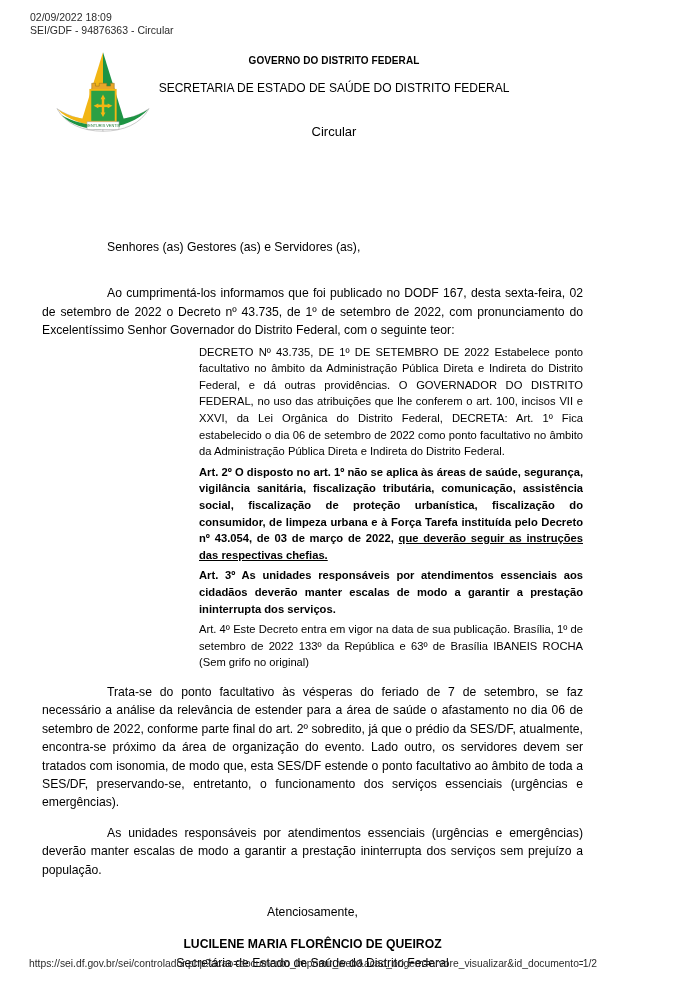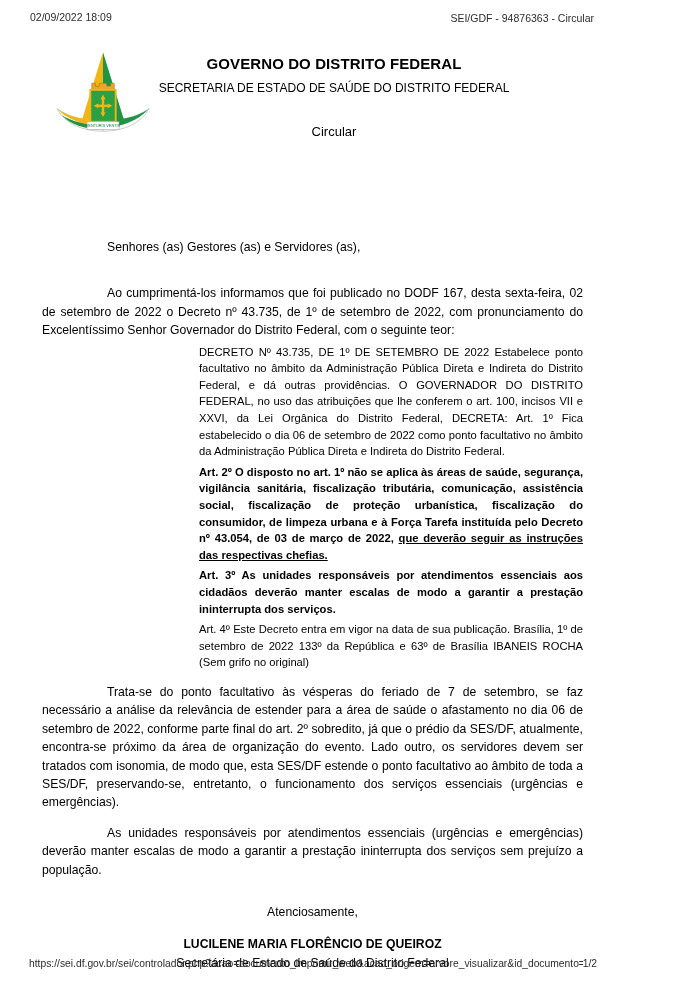--- a/index.html
+++ b/index.html
@@ -4,31 +4,31 @@
 <style>
   * { margin:0; padding:0; box-sizing:border-box; }
   html,body { background:#ffffff; }
   body { font-family:"Liberation Sans", sans-serif; color:#000; }
   .page { position:relative; width:624px; height:984px; background:#fff; overflow:hidden; }
 
   
   .print-header { position:absolute; top:11px; left:30px; right:30px; height:14px;
                   font-size:10.5px; color:#2b2b2b; }
   .ph-datetime { position:absolute; left:0; top:0; }
-  .ph-doc { position:absolute; left:0; right:0; top:1px; text-align:right; }
+  .ph-doc { position:absolute; left:0; right:0; top:13px; text-align:left; }
   .print-footer { position:absolute; top:958px; left:29px; right:27px;
                   display:flex; justify-content:space-between; align-items:flex-start;
                   font-size:10.3px; color:#2b2b2b; }
   .pf-url { max-width:625px; white-space:nowrap; overflow:hidden; }
 
   
   .logo-wrap { position:absolute; left:56px; top:51px; width:94px; height:89px; }
   .logo-wrap svg { width:100%; height:100%; display:block; }
   .letterhead-text { position:absolute; left:44px; right:0; top:0; text-align:center; }
-  .lh-org { position:absolute; top:55px; left:0; right:0; font-size:15px; font-weight:700; letter-spacing:.1px; }
+  .lh-org { position:absolute; top:55px; left:0; right:0; font-size:10px; font-weight:700; letter-spacing:.1px; }
   .lh-sec { position:absolute; top:81px; left:0; right:0; font-size:12px;text-align:center; }
   .lh-office { position:absolute; top:124px; left:0; right:0; font-size:13px; }
 
   .ref-row { position:absolute; top:164px; left:42px; right:41px;
              display:flex; justify-content:space-between; font-size:13px; }
 
   
   .letter-body { position:absolute; top:238px; left:42px; right:41px;
                  font-size:12.2px; line-height:18.4px; text-align:justify; }
   .salutation { text-align:left; text-indent:65px; margin-bottom:28px; }

